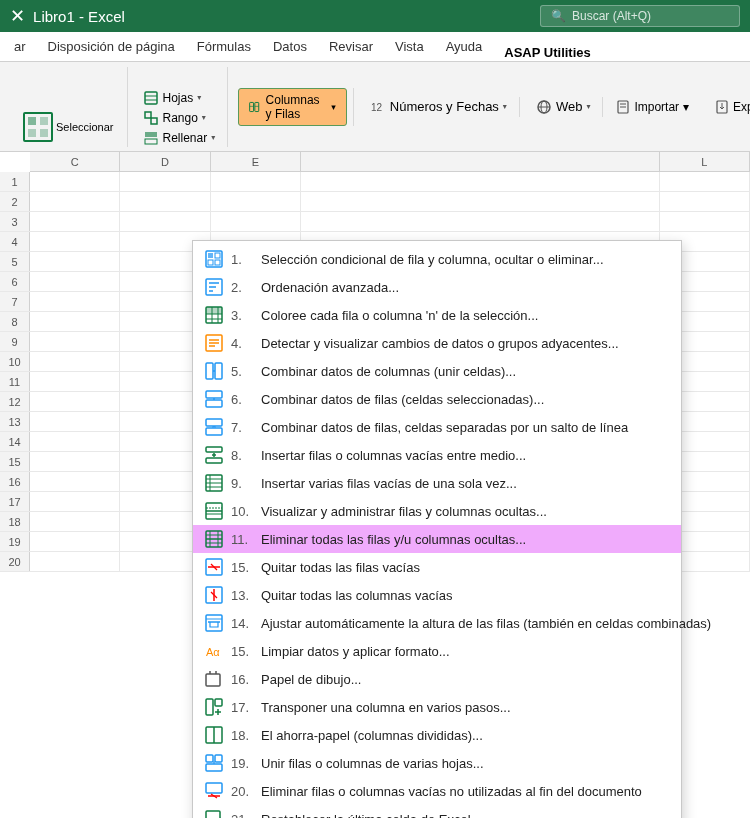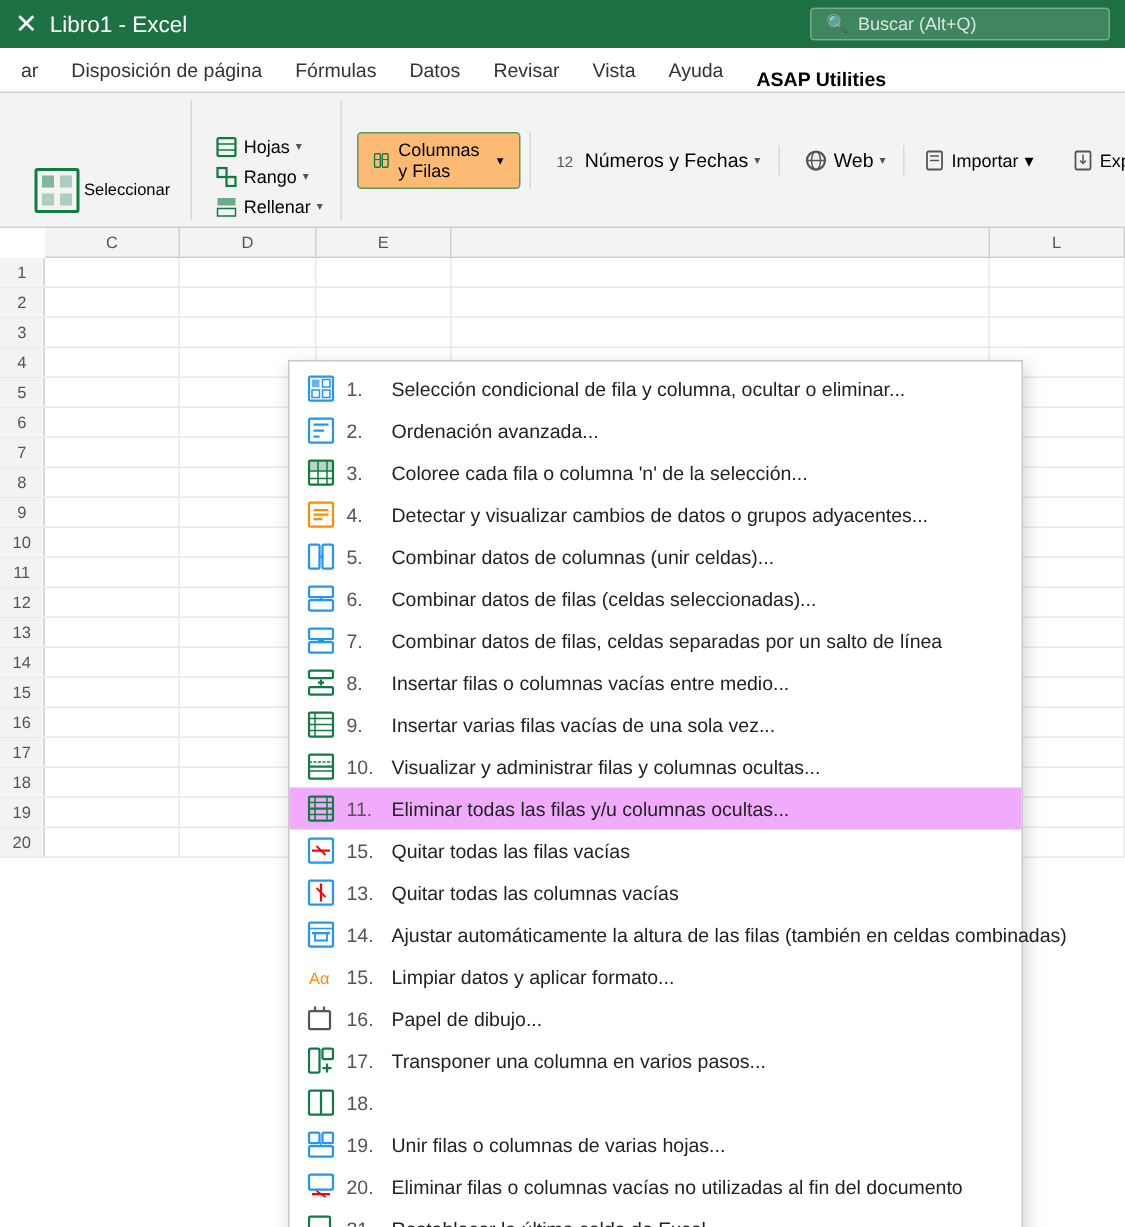--- a/index.html
+++ b/index.html
@@ -734,20 +734,21 @@
     <span>Transponer una columna en varios pasos...</span>
   </div>
       <div class="dropdown-item">
     <span class="item-icon">
           <svg width="18" height="18" viewBox="0 0 18 18">
             <rect x="1" y="1" width="16" height="16" rx="1" fill="none" stroke="#107c41" stroke-width="1.5"></rect>
             <line x1="9" y1="1" x2="9" y2="17" stroke="#107c41" stroke-width="1.5"></line>
           </svg>
         </span>
     <span class="item-num">18.</span>
+    <span>El ahorra-papel (columnas divididas)...</span>
   </div>
       <div class="dropdown-item">
     <span class="item-icon">
           <svg width="18" height="18" viewBox="0 0 18 18">
             <rect x="1" y="1" width="7" height="7" rx="1" fill="none" stroke="#2196F3" stroke-width="1.5"></rect>
             <rect x="10" y="1" width="7" height="7" rx="1" fill="none" stroke="#2196F3" stroke-width="1.5"></rect>
             <rect x="1" y="10" width="16" height="7" rx="1" fill="none" stroke="#2196F3" stroke-width="1.5"></rect>
             <line x1="9" y1="8" x2="9" y2="10" stroke="#2196F3" stroke-width="1"></line>
             <line x1="8" y1="8" x2="10" y2="8" stroke="#2196F3" stroke-width="1"></line>
           </svg>

